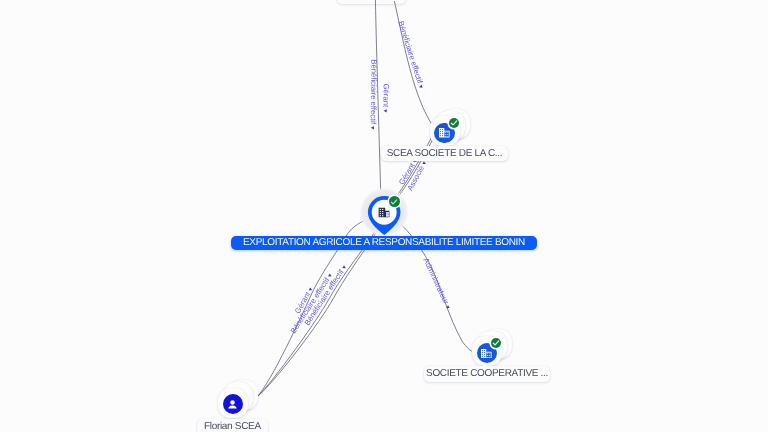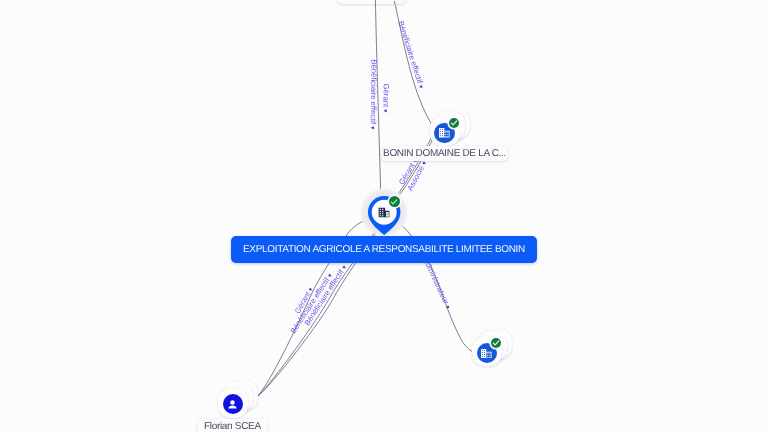--- a/index.html
+++ b/index.html
@@ -196,23 +196,26 @@
     <div class="stackcard" style="left:5.3px;top:2.2px;"></div>
     <div class="stackcard" style="left:0px;top:7.7px;"></div>
     <div class="circ" style="left:4.9px;top:14.4px;width:19.9px;height:19.9px;background:#1212dd;">
       <svg width="13" height="13" viewBox="0 0 13 13">
         <circle cx="6.5" cy="4.6" r="2.25" fill="#fdfdff"></circle>
         <path fill="#fdfdff" d="M6.5,7.6 C3.9,7.6 2.3,9.1 2.3,10.6 h8.4 C10.7,9.1 9.1,7.6 6.5,7.6 Z"></path>
       </svg>
     </div>
   </div>
 
-  <div class="nlabel sel" style="left:231px;top:235.8px;width:306px;height:27px;">
+  <div class="nlabel sel" style="left:231px;top:235.8px;width:306px;height:14px;">
     <span>EXPLOITATION AGRICOLE A RESPONSABILITE LIMITEE BONIN</span>
   </div>
   <div class="nlabel" style="left:381px;top:146px;width:127px;height:15.2px;">
-    <span>BONIN DOMAINE DE LA C...</span>
+    <span>SCEA SOCIETE DE LA C...</span>
+  </div>
+  <div class="nlabel" style="left:424px;top:366px;width:126px;height:15.6px;">
+    <span>SOCIETE COOPERATIVE ...</span>
   </div>
   <div class="nlabel" style="left:196.9px;top:418.8px;width:71px;height:15.6px;">
     <span>Florian SCEA</span>
   </div>
 
 </div>
 
 </body></html>

